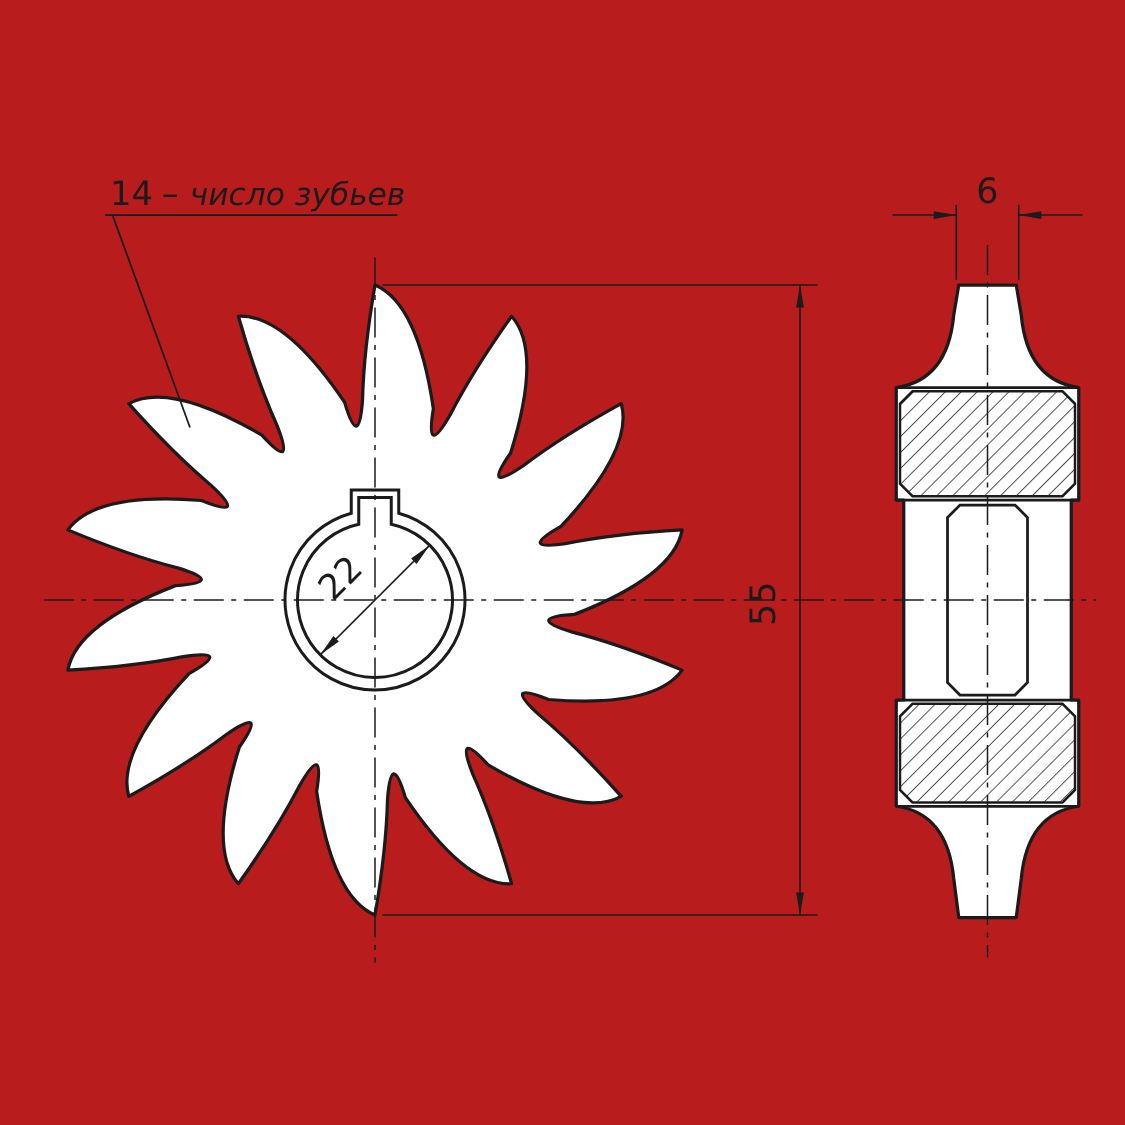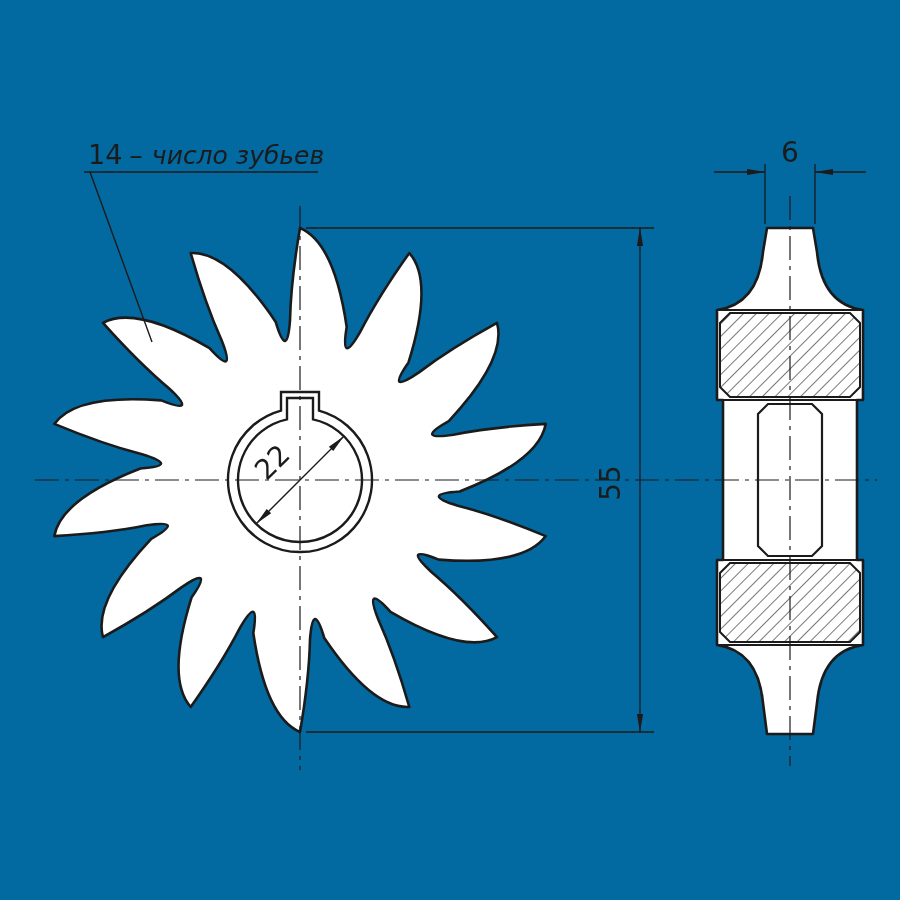--- a/index.html
+++ b/index.html
@@ -1,16 +1,16 @@
 <!DOCTYPE html>
 <html><head>
 <meta charset="utf-8">
 <style>
   html,body{margin:0;padding:0;background:#ffffff;}
-  .canvas{width:900px;height:900px;background:#0369a1;position:relative;overflow:hidden;text-align:right;}
+  .canvas{width:900px;height:900px;background:#b91c1c;position:relative;overflow:hidden;text-align:right;}
   svg{display:block;}
   .t{font-family:"DejaVu Sans","Liberation Sans",sans-serif;font-size:28px;fill:#1b1b1b;}
   .t-note{font-family:"DejaVu Sans","Liberation Sans",sans-serif;font-size:27px;fill:#1b1b1b;}
   .it{font-style:italic;font-size:25px;}
 </style>
 </head>
 <body>
 
 <div class="canvas">
   <svg width="900" height="900" viewBox="0 0 900 900">

